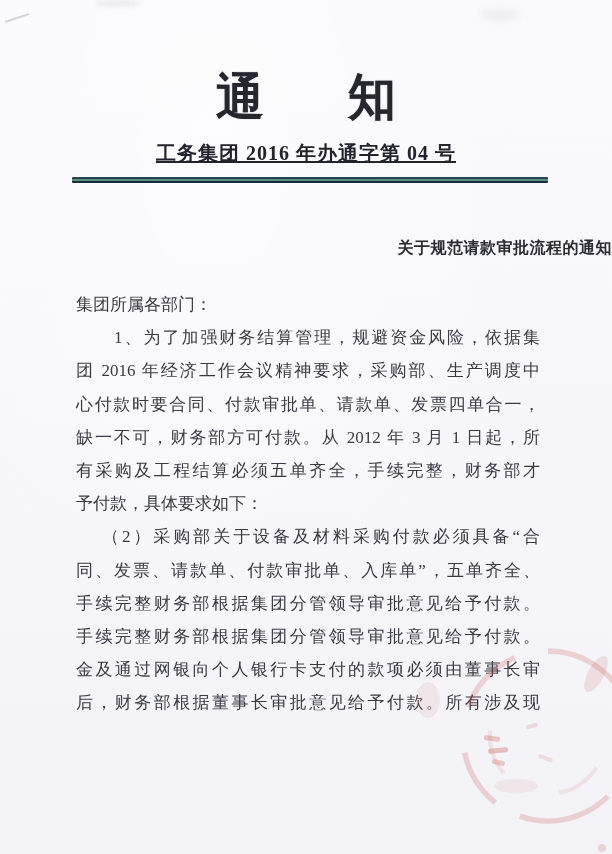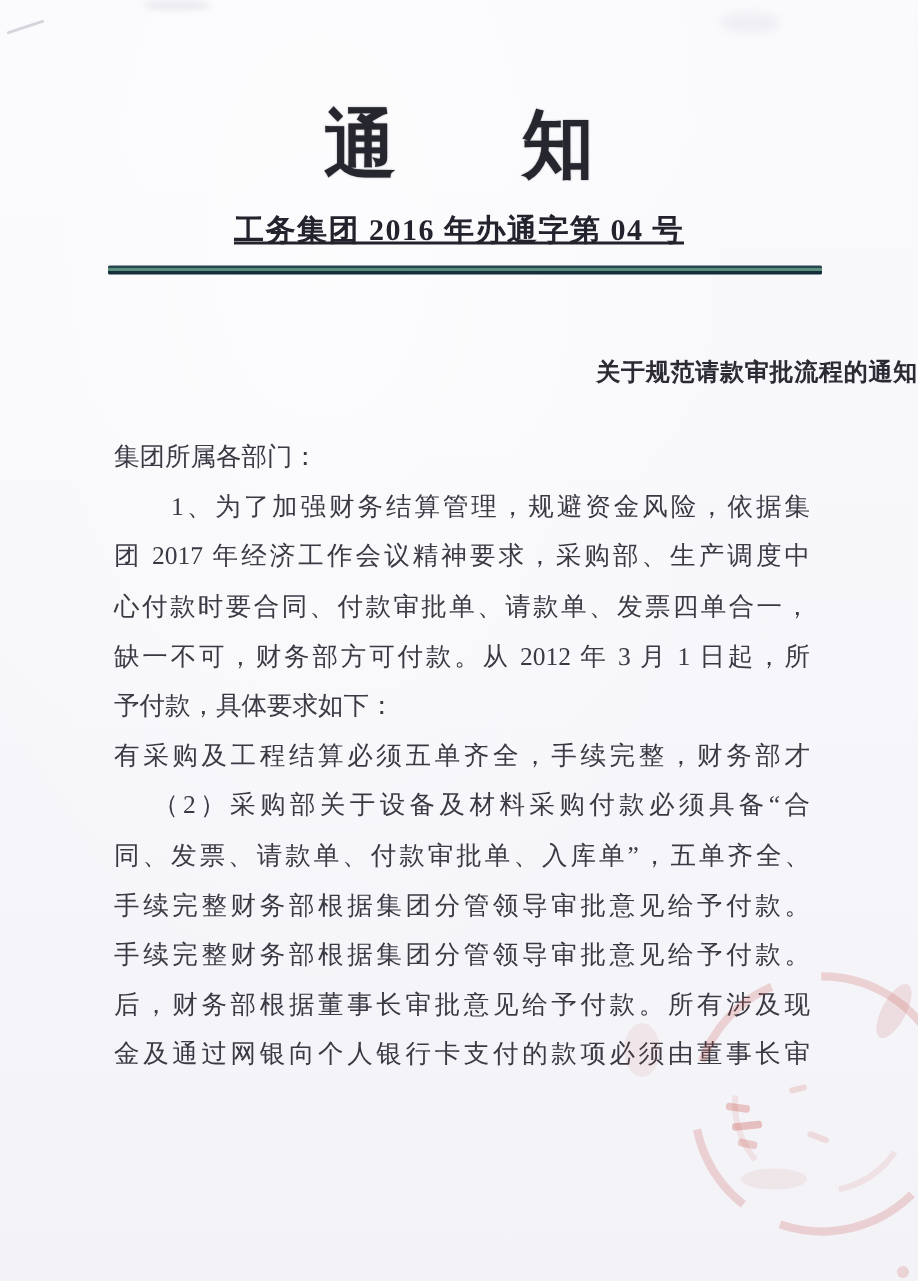--- a/index.html
+++ b/index.html
@@ -72,31 +72,31 @@
 
   <div class="docnum">工务集团 2016 年办通字第 04 号</div>
 
   <div class="rule"></div>
 
   <div class="subject">关于规范请款审批流程的通知</div>
 
   <div class="body">
     <div class="ln">集团所属各部门：</div>
     <div class="ln in j">1、为了加强财务结算管理，规避资金风险，依据集</div>
-    <div class="ln j">团 2017 年经济工作会议精神要求，采购部、生产调度中</div>
+    <div class="ln j">团 2016 年经济工作会议精神要求，采购部、生产调度中</div>
     <div class="ln j">心付款时要合同、付款审批单、请款单、发票四单合一，</div>
     <div class="ln j">缺一不可，财务部方可付款。从 2012 年 3 月 1 日起，所</div>
+    <div class="ln j">有采购及工程结算必须五单齐全，手续完整，财务部才</div>
     <div class="ln">予付款，具体要求如下：</div>
-    <div class="ln j">有采购及工程结算必须五单齐全，手续完整，财务部才</div>
     <div class="ln in2 j">（2）采购部关于设备及材料采购付款必须具备“合</div>
     <div class="ln j">同、发票、请款单、付款审批单、入库单”，五单齐全、</div>
     <div class="ln j">手续完整财务部根据集团分管领导审批意见给予付款。</div>
     <div class="ln j">手续完整财务部根据集团分管领导审批意见给予付款。</div>
+    <div class="ln j">金及通过网银向个人银行卡支付的款项必须由董事长审</div>
     <div class="ln j">后，财务部根据董事长审批意见给予付款。所有涉及现</div>
-    <div class="ln j">金及通过网银向个人银行卡支付的款项必须由董事长审</div>
   </div>
 
   <svg class="stamp" width="214" height="218" viewBox="0 0 214 218">
 
     <circle cx="150" cy="100" r="85" fill="none" stroke="#c4483a" stroke-width="5.5" stroke-opacity="0.20" stroke-dasharray="70 34 95 28 60 46" transform="rotate(-25 150 100)"></circle>
 
     <circle cx="150" cy="100" r="58" fill="none" stroke="#c4483a" stroke-width="4" stroke-opacity="0.10" stroke-dasharray="46 210" transform="rotate(140 150 100)"></circle>
 
     <g fill="#c4483a">
       <rect x="86" y="100" width="16" height="5" rx="2" opacity="0.28" transform="rotate(8 94 102)"></rect>

